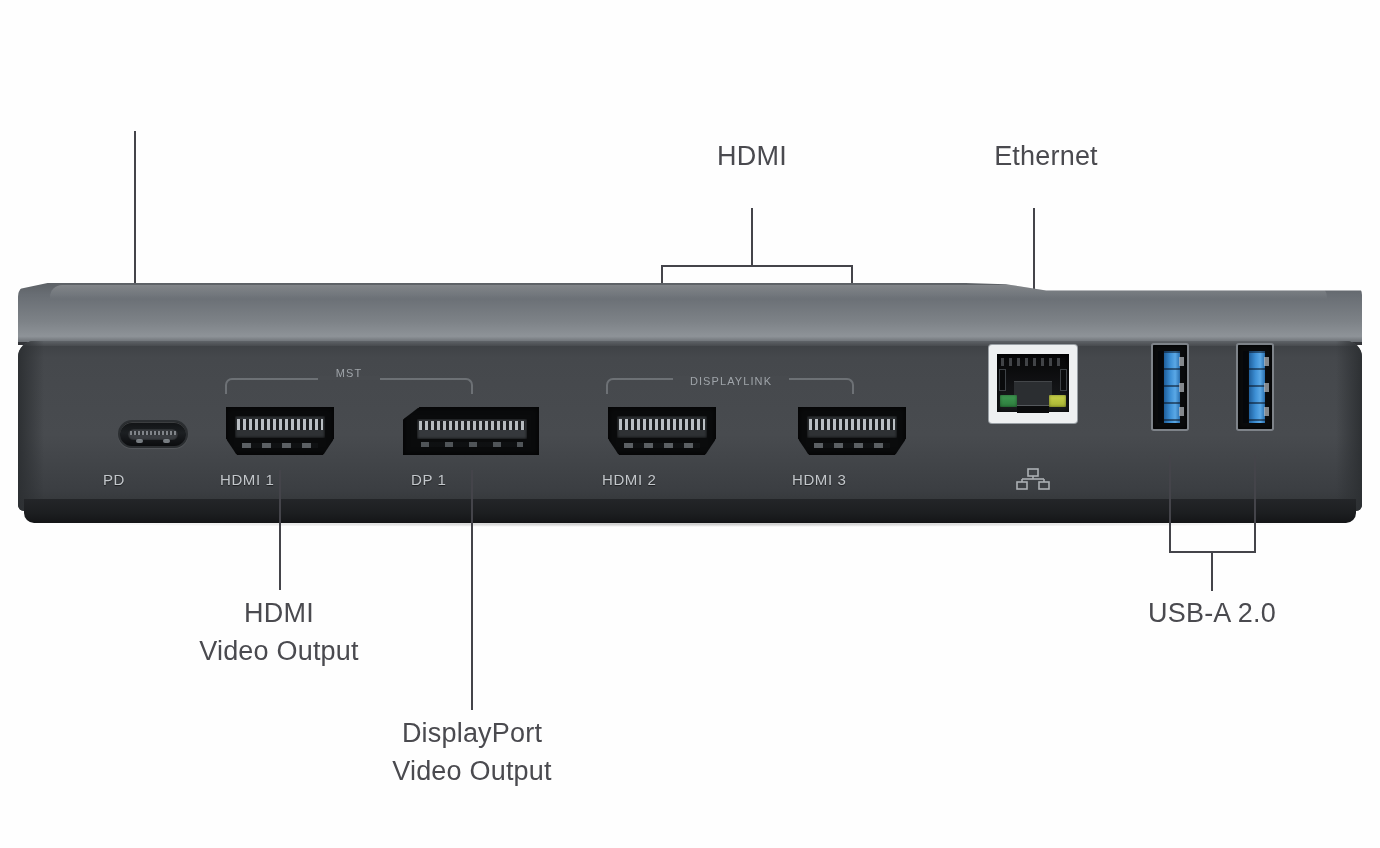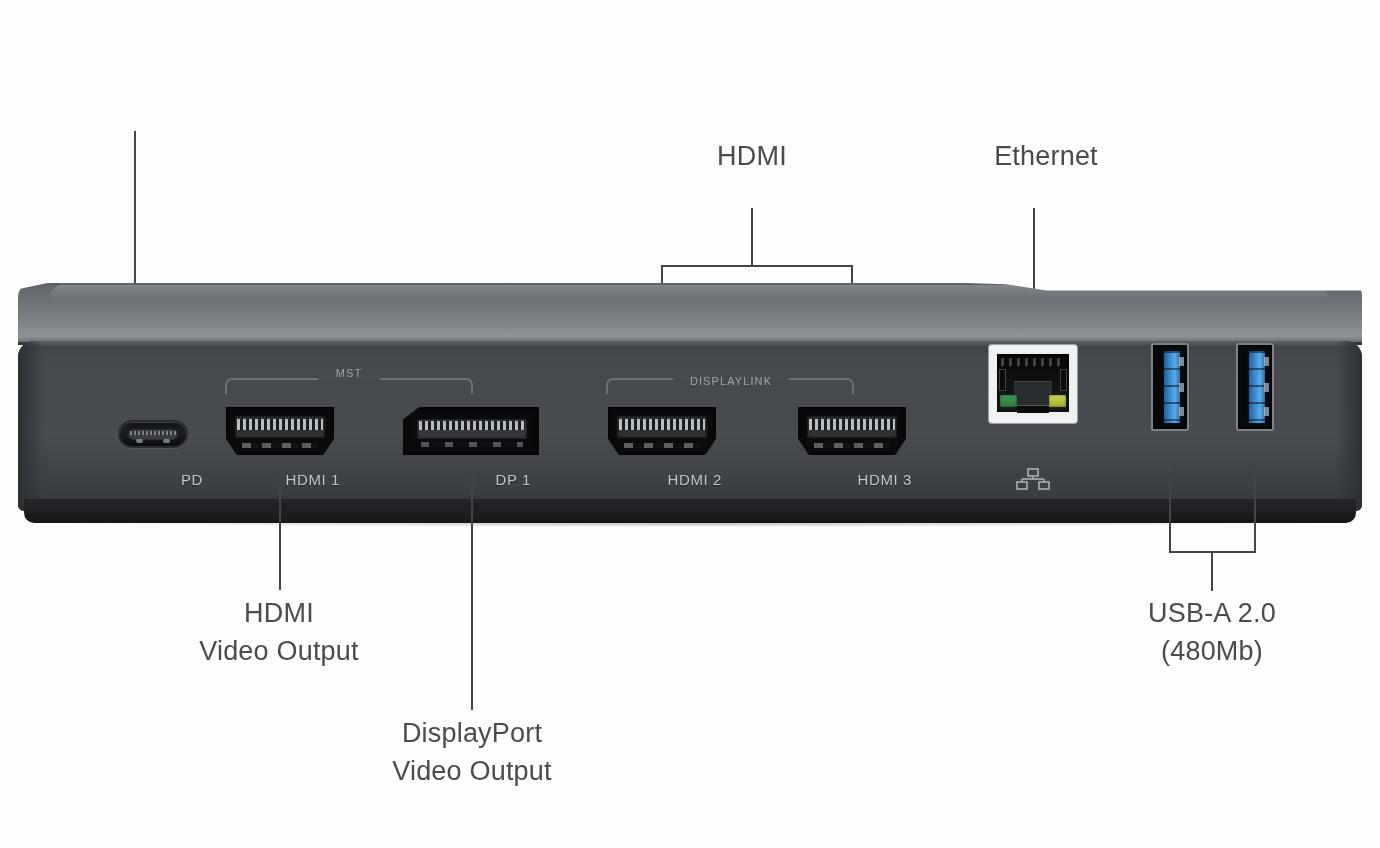--- a/index.html
+++ b/index.html
@@ -279,21 +279,21 @@
     width: 5px; height: 9px;
     background: #b9bec3; opacity: .7;
   }
 
   
   .silk {
     position: absolute;
     color: #c3c7cb;
     font-size: 15px;
     letter-spacing: .6px;
-    text-align: right;
+    text-align: left;
     white-space: nowrap;
     font-family: "Liberation Sans", sans-serif;
     text-shadow: 0 1px 1px rgba(0,0,0,.55);
   }
   .silk-small {
     position: absolute;
     color: #9fa4a9;
     font-size: 11px;
     letter-spacing: 1.1px;
     text-align: center;
@@ -452,16 +452,15 @@
     <span class="l1">DisplayPort</span>
     <span class="l2">Video Output</span>
   </div>
 
   <div class="lead-v" style="left:1169px; top:455px; height:98px;"></div>
   <div class="lead-v" style="left:1254px; top:455px; height:98px;"></div>
   <div class="lead-h" style="left:1169px; top:551px; width:87px;"></div>
   <div class="lead-v" style="left:1211px; top:551px; height:40px;"></div>
   <div class="callout" style="left:1098px; top:594px; width:228px;">
     <span class="l1">USB-A 2.0</span>
-    <span class="l2">(480Mb)</span>
   </div>
 
 </div>
 
 </body></html>

